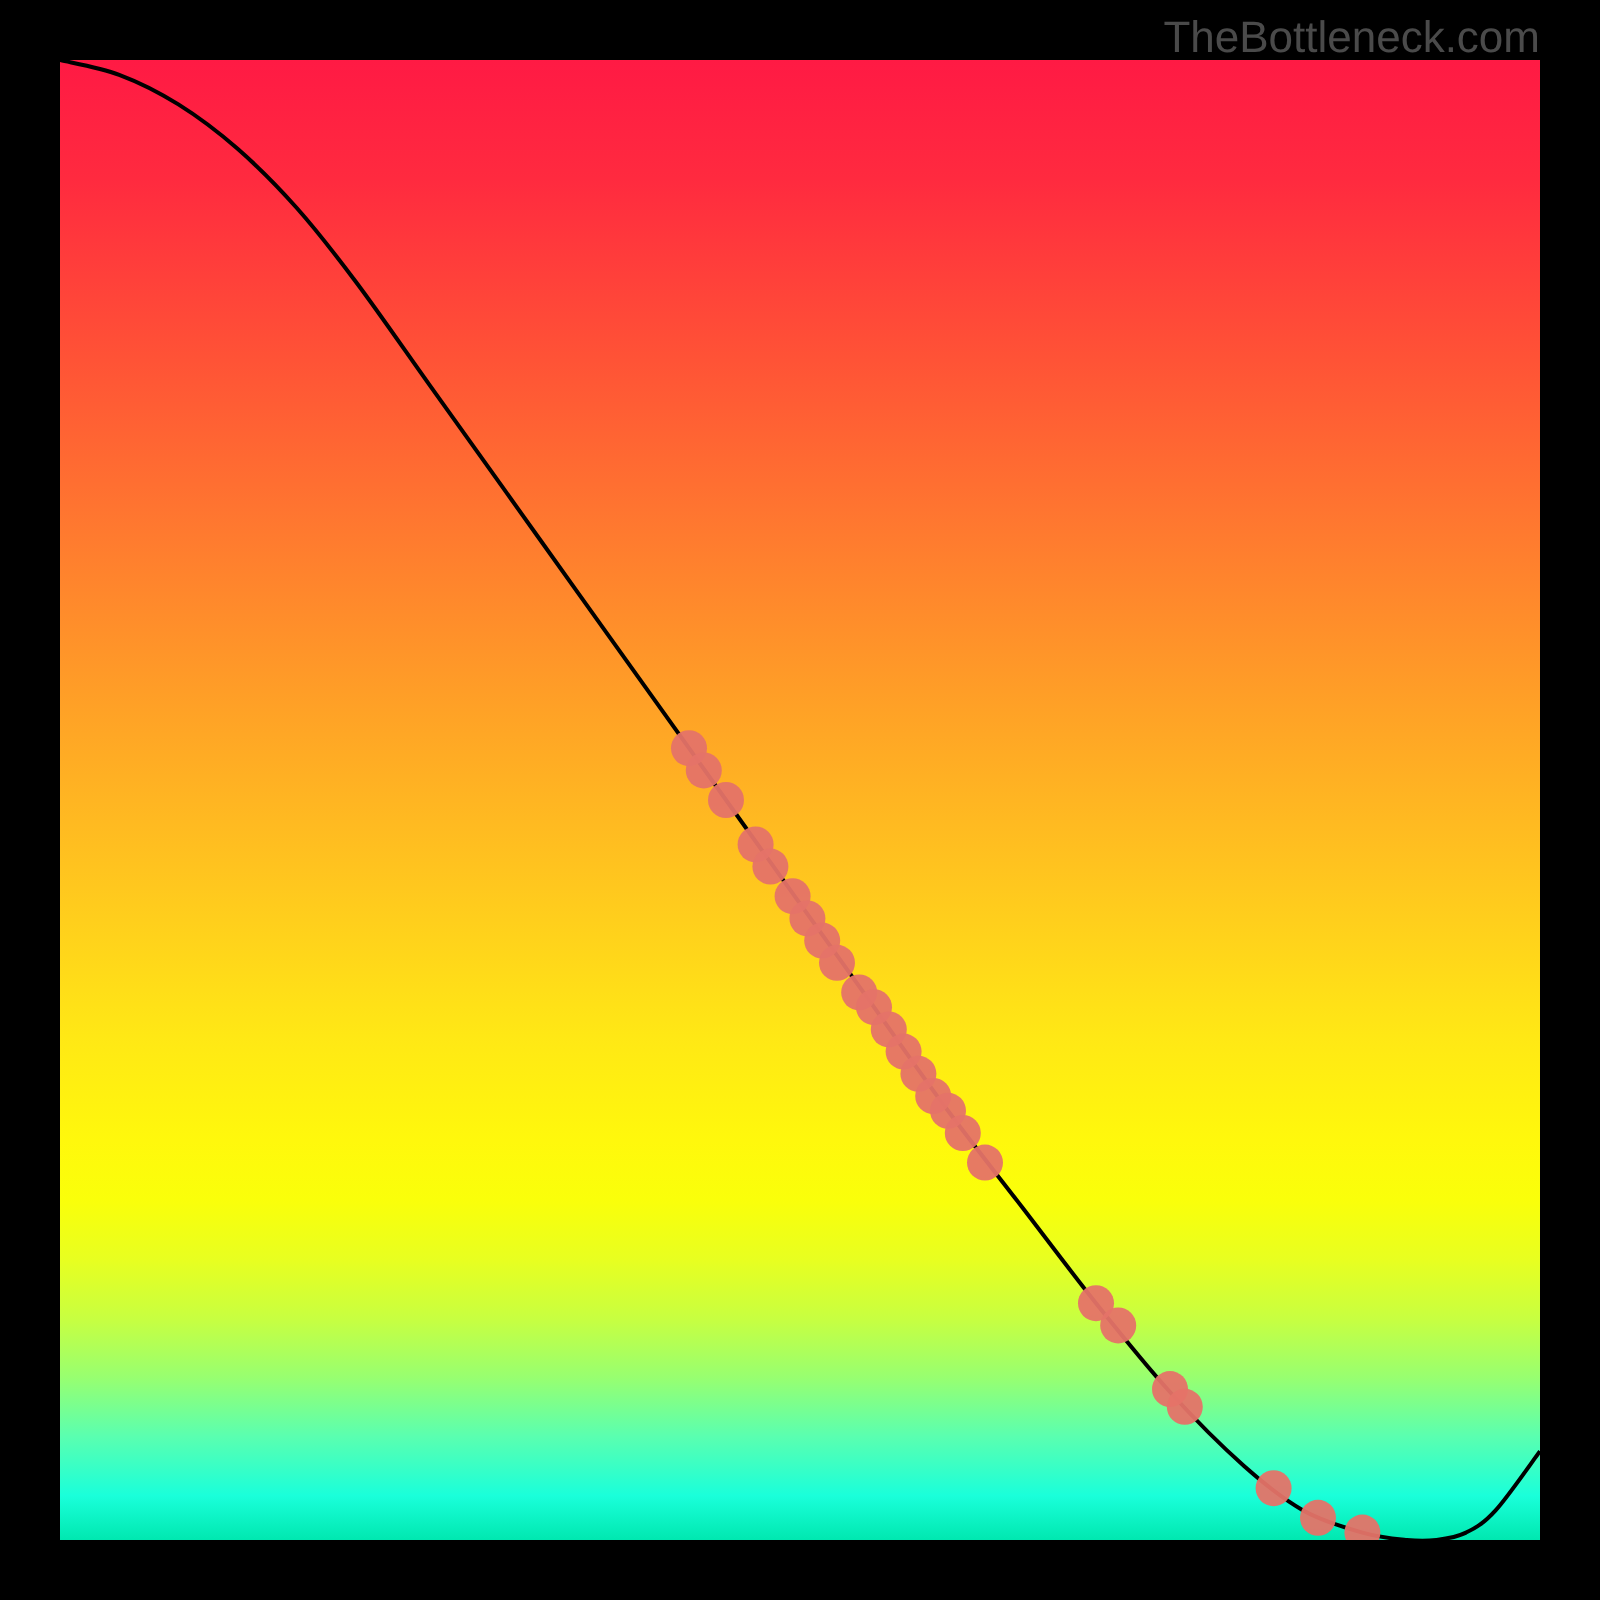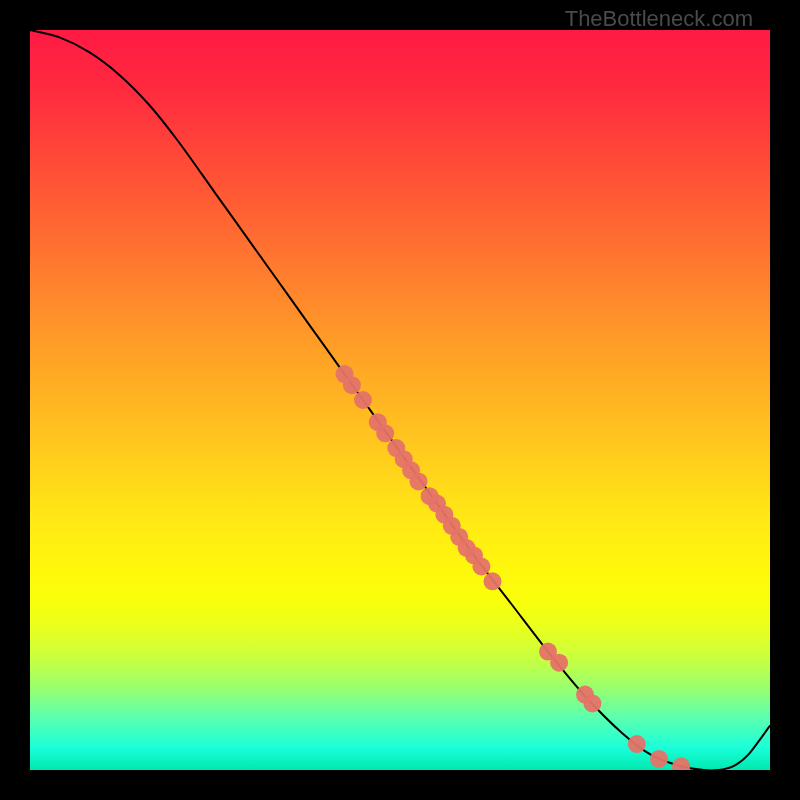--- a/index.html
+++ b/index.html
@@ -31,21 +31,21 @@
       #c8ff40 85%,
       #98ff70 89%,
       #5affb0 93%,
       #1affda 97%,
       #00e8b0 100%
     );
   }
   .watermark {
     position: absolute;
     top: 6px;
-    right: 47px;
+    right: 30px;
     color: #4a4a4a;
     font-size: 22px;
     font-weight: 500;
     z-index: 10;
   }
   svg.curve {
     position: absolute;
     left: 0;
     top: 0;
     width: 740px;

